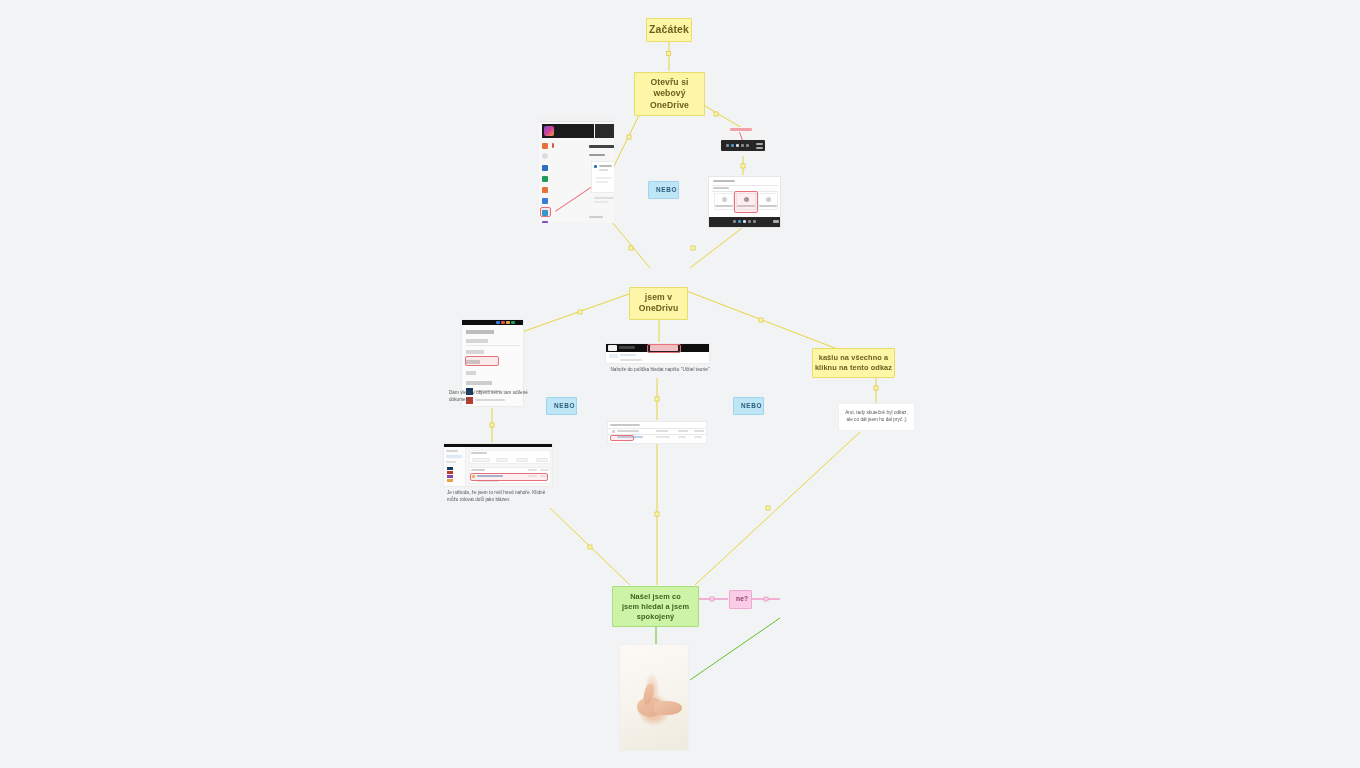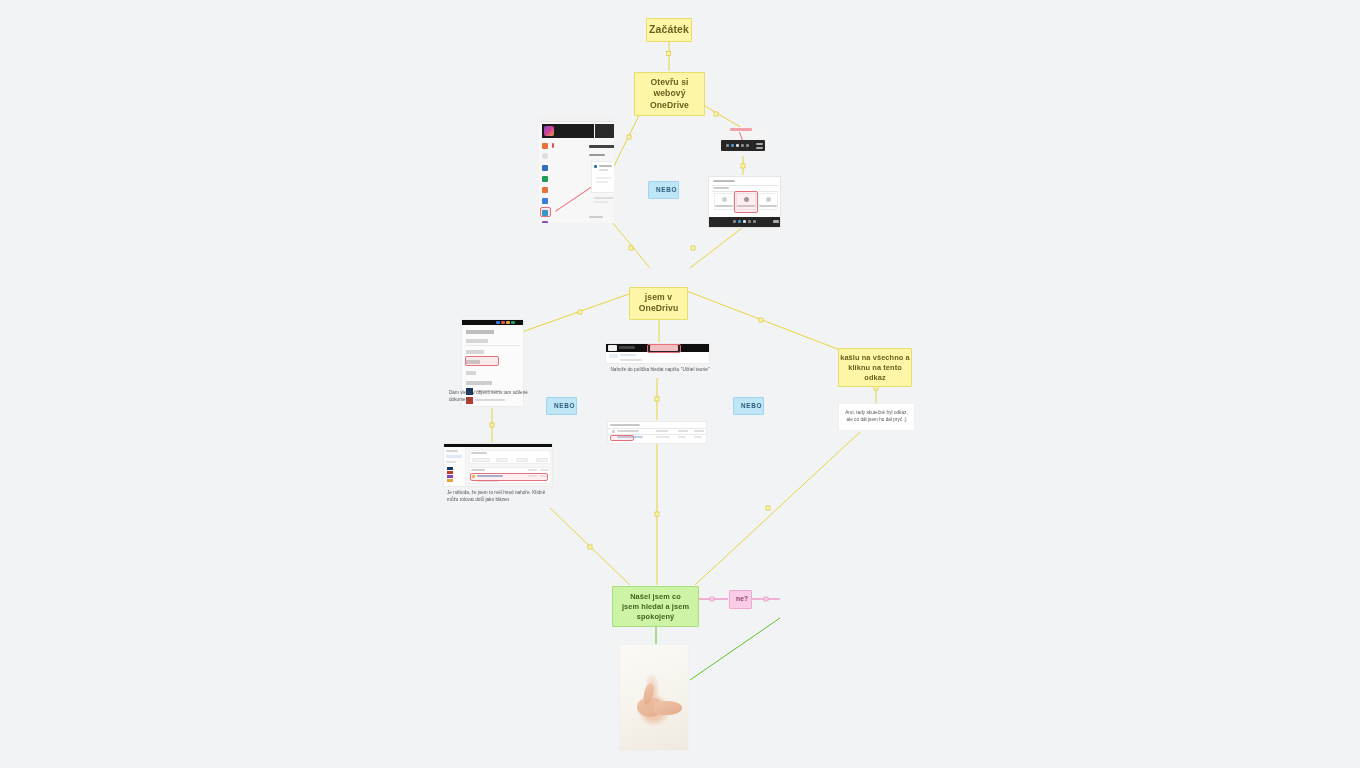--- a/index.html
+++ b/index.html
@@ -229,21 +229,21 @@
   </div>
 
   <div class="node topic t-main" style="left:634px; top:72px; width:71px;">
     <span>Otevřu si webový OneDrive</span>
   </div>
 
   <div class="node topic t-main" style="left:629px; top:271px; width:59px;margin-top:16px;">
     <span>jsem v OneDrivu</span>
   </div>
 
-  <div class="node topic t-sub" style="left:838px; top:348px; width:74px;">
+  <div class="node topic t-sub" style="left:812px; top:348px; width:83px;">
     <span>kašlu na všechno a kliknu na tento odkaz</span>
   </div>
 
   <div class="node green" style="left:612px; top:586px; width:87px;">
     <span>Našel jsem co jsem hledal a jsem spokojený</span>
   </div>
 
   <div class="node pink small" style="left:729px; top:590px; width:23px;">
     <span>ne?</span>
   </div>

